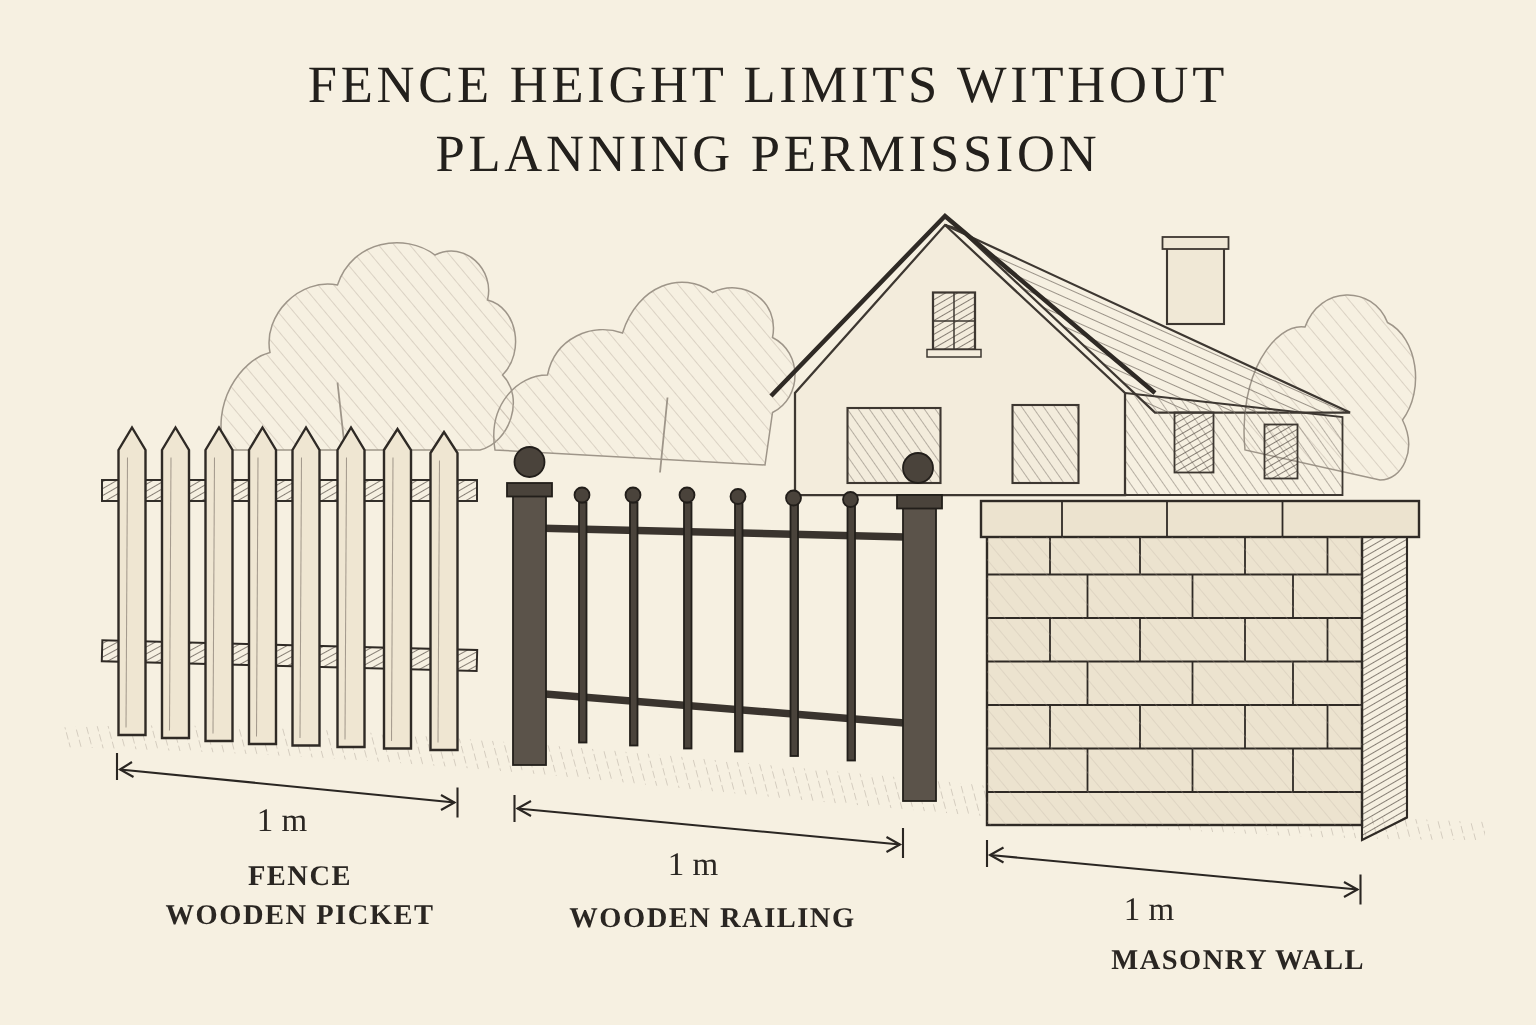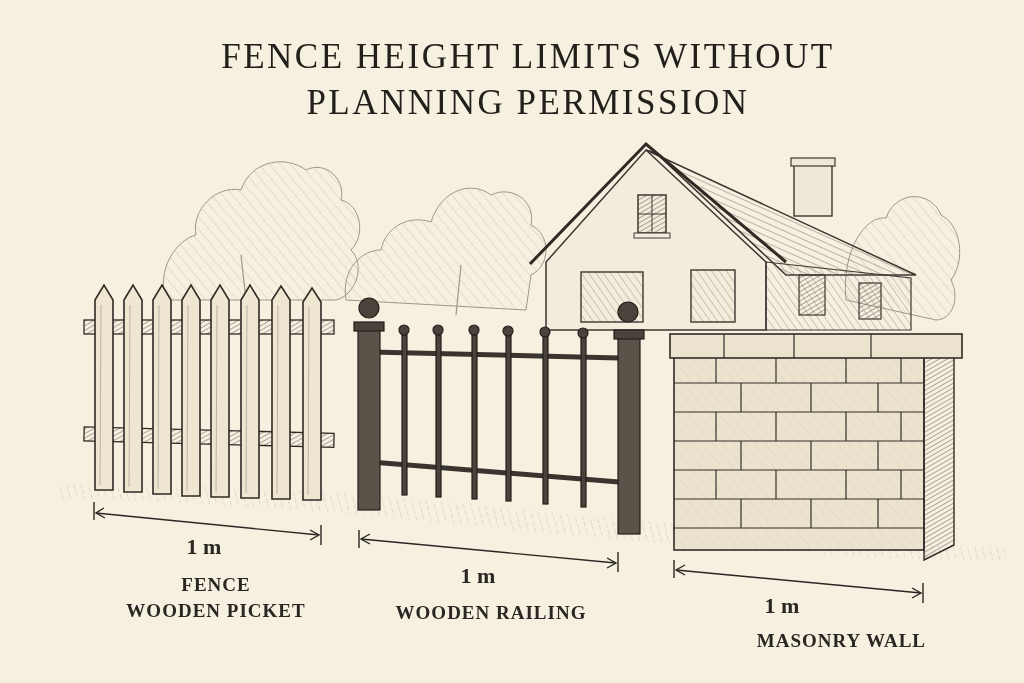--- a/index.html
+++ b/index.html
@@ -3,29 +3,29 @@
 <meta charset="utf-8">
 <style>
   html, body { margin: 0; padding: 0; }
   body {
     width: 1024px; height: 683px; overflow: hidden;
     background: #f6f0e1;
     font-family: "DejaVu Serif", "Liberation Serif", serif;
     color: #2a2622;
     position: relative;
   }
-  .canvas { position: absolute; left: 16px; top: 0; width: 900px; height: 683px; }
+  .canvas { position: absolute; left: 0; top: 0; width: 900px; height: 683px; }
   .title {
     position: absolute; left: 0; top: 34px; width: 1024px;
     text-align: center; font-family: "Liberation Serif", "DejaVu Serif", serif;
     font-size: 35px; line-height: 46px; letter-spacing: 2.5px; color: #23201c;
   }
   .measure {
     position: absolute; font-family: "Liberation Serif", "DejaVu Serif", serif;
-    font-size: 22px; color: #2a2622; text-align: center; width: 80px; font-weight: bold;
+    font-size: 22px; color: #2a2622; text-align: center; width: 80px;
   }
   .label {
     position: absolute; font-family: "Liberation Serif", "DejaVu Serif", serif;
     font-size: 19px; line-height: 26px; letter-spacing: 1px;
     color: #2a2622; text-align: center; font-weight: bold;
   }
   svg { position: absolute; left: 0; top: 0; }
 </style>
 </head>
 <body>

